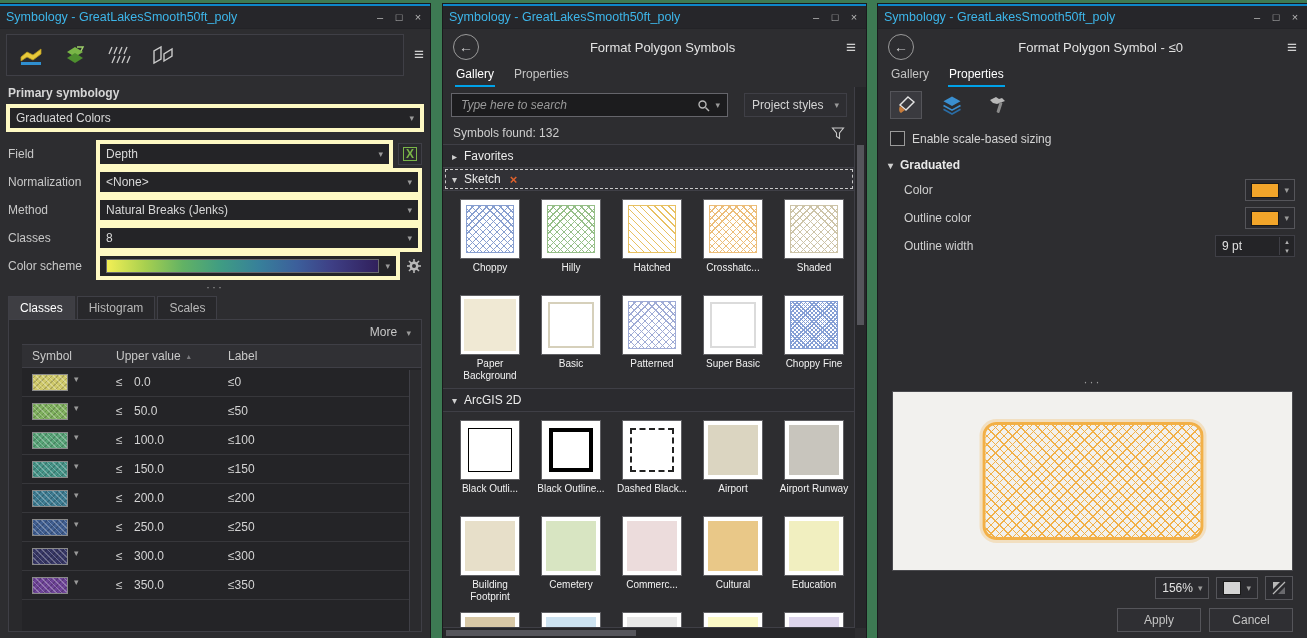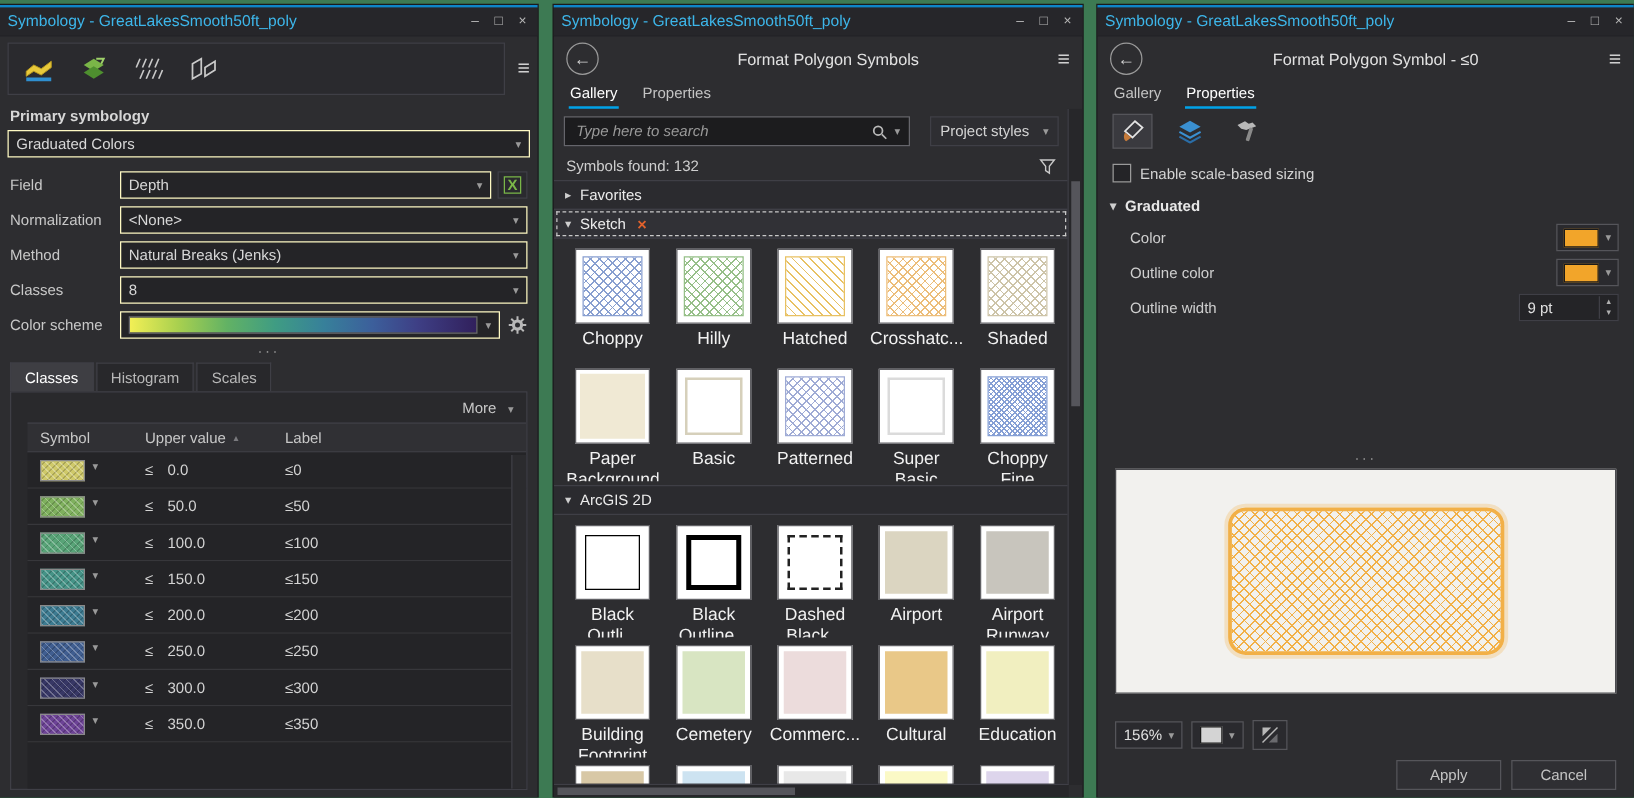--- a/index.html
+++ b/index.html
@@ -21,21 +21,21 @@
   .tabs{display:flex;gap:18px;padding:0 12px;flex:none;}
   .tab{padding:2px 1px 4px;color:#c4c4c4;}
   .tab.active{color:#fff;border-bottom:2px solid #00a2e8;}
 
   
   .toolbar-wrap{display:flex;align-items:center;margin:5px 6px 2px;flex:none;}
   .toolbar-box{flex:1;border:1px solid #3f3f46;height:40px;display:flex;align-items:center;gap:20px;padding:0 12px;background:#2a2a2e;}
   .tool-icon{display:flex;align-items:center;}
   .toolbar-menu{margin-left:10px;color:#d0d0d0;font-size:17px;}
   .sec-label{padding:8px 8px 4px;color:#d6d6d6;font-weight:bold;flex:none;}
-  .dropdown{background:#242427;border:1px solid #fef9c3;height:20px;display:flex;align-items:center;padding:0 6px;color:#d8d8d8;min-width:0;}
+  .dropdown{background:#242427;border:4px solid #fef9c3;height:20px;display:flex;align-items:center;padding:0 6px;color:#d8d8d8;min-width:0;}
   .dropdown .dval{flex:1;white-space:nowrap;overflow:hidden;}
   .caret{color:#9a9a9a;font-size:9px;margin-left:6px;}
   .full-dd{margin:0 6px;flex:none;}
   .form-row{display:flex;align-items:center;padding:3px 8px 3px 8px;flex:none;height:22px;}
   .flabel{width:88px;color:#c8c8c8;flex:none;}
   .form-row .dropdown{flex:1;}
   .expr-btn{width:22px;height:20px;border:1px solid #3f3f46;background:#2a2a2e;margin-left:5px;display:flex;align-items:center;justify-content:center;flex:none;}
   .exprx{color:#7ab648;font-weight:bold;font-size:12px;border:1px solid #7ab648;padding:0 2px;line-height:12px;}
   .ramp-bar{flex:1;height:12px;border:1px solid #6a6a6e;}
   .gear-btn{margin-left:6px;display:flex;align-items:center;}
@@ -78,21 +78,21 @@
   .sw::after{content:"";position:absolute;}
   .sw.sketch::after{inset:5px;opacity:.65;border:1px solid var(--c);background:repeating-linear-gradient(45deg,var(--c) 0 1px,transparent 1px 5px),repeating-linear-gradient(-45deg,var(--c) 0 1px,transparent 1px 5px);}
   .sw.sketch-fine::after{inset:5px;opacity:.75;border:1px solid var(--c);background:repeating-linear-gradient(45deg,var(--c) 0 1px,transparent 1px 3px),repeating-linear-gradient(-45deg,var(--c) 0 1px,transparent 1px 3px);}
   .sw.hatch::after{inset:5px;opacity:.8;border:1px solid var(--c);background:repeating-linear-gradient(45deg,var(--c) 0 1px,transparent 1px 5px);}
   .sw.paper::after{inset:3px;background:var(--c);}
   .sw.outline-sketch::after{inset:6px;border:2px solid var(--c);opacity:.7;}
   .sw.fill::after{inset:4px;background:var(--c);}
   .sw.outline-thin::after{inset:7px;border:1px solid var(--c);}
   .sw.outline-thick::after{inset:7px;border:4px solid var(--c);}
   .sw.outline-dashed::after{inset:7px;border:2px dashed var(--c);}
-  .cl{margin-top:3px;font-size:14px;color:#f2f2f2;text-align:center;line-height:1.18;height:27px;width:74px;overflow:hidden;}
+  .cl{margin-top:3px;font-size:10px;color:#f2f2f2;text-align:center;line-height:1.18;height:27px;width:74px;overflow:hidden;}
   .vscroll{position:absolute;top:0;right:0;bottom:10px;width:11px;background:#27272a;border-left:1px solid #3f3f46;}
   .vscroll .thumb{position:absolute;top:58px;height:180px;left:2px;right:2px;background:#55555b;}
   .hscroll{position:absolute;left:0;right:11px;bottom:0;height:10px;background:#27272a;border-top:1px solid #3f3f46;}
   .hscroll .thumb{position:absolute;left:3px;width:190px;top:2px;bottom:2px;background:#55555b;}
 
   
   .icon-row{display:flex;gap:14px;padding:4px 12px 6px;align-items:center;flex:none;}
   .mode-btn{width:30px;height:26px;display:flex;align-items:center;justify-content:center;border:1px solid transparent;}
   .mode-btn.active{background:#3a3a3f;border:1px solid #55555a;}
   .check-row{display:flex;align-items:center;gap:7px;padding:6px 12px;flex:none;color:#d4d4d4;}
@@ -102,21 +102,21 @@
   .prop-row .plabel{flex:1;}
   .color-btn{display:flex;align-items:center;border:1px solid #55555a;background:#2a2a2e;height:20px;padding:0 5px;gap:5px;}
   .color-chip{width:26px;height:13px;border:1px solid #1a1a1a;background:var(--c);}
   .spin{display:flex;align-items:center;border:1px solid #3f3f46;background:#242427;height:20px;width:78px;}
   .spin .sval{flex:1;padding-left:6px;color:#e0e0e0;}
   .spin .arrows{display:flex;flex-direction:column;border-left:1px solid #3f3f46;width:14px;}
   .spin .arrows span{font-size:7px;color:#b0b0b0;text-align:center;line-height:9px;}
   .spacer{flex:1;}
   .preview{background:#f2f1ee;margin:0 14px;height:178px;position:relative;flex:none;border:1px solid #4a4a4e;}
   .sketch-rect{position:absolute;left:50%;top:50%;width:215px;height:112px;transform:translate(-50%,-50%);border:3px solid var(--c);border-radius:14px;opacity:.85;background:repeating-linear-gradient(45deg,var(--c) 0 1px,transparent 1px 6px),repeating-linear-gradient(-45deg,var(--c) 0 1px,transparent 1px 6px);box-shadow:0 0 0 3px rgba(242,165,42,.28);}
-  .zoom-row{display:flex;align-items:center;gap:7px;margin:21px 14px 0;height:24px;flex:none;}
+  .zoom-row{display:flex;align-items:center;gap:7px;margin:5px 14px 0;height:24px;flex:none;justify-content:flex-end;}
   .zoom-dd{border:1px solid #55555a;background:#2a2a2e;height:20px;display:flex;align-items:center;padding:0 6px;gap:5px;color:#e0e0e0;}
   .bgcolor-chip{width:16px;height:12px;background:#d4d4d4;border:1px solid #1a1a1a;}
   .tgl-btn{width:26px;height:22px;border:1px solid #55555a;background:#2a2a2e;display:flex;align-items:center;justify-content:center;}
   .btn-row{display:flex;justify-content:flex-end;gap:8px;margin:8px 14px 6px;flex:none;}
   .btn{min-width:62px;height:22px;border:1px solid #55555a;background:#2f2f33;color:#c4c4c4;display:flex;align-items:center;justify-content:center;padding:0 10px;}
 </style>
 </head>
 <body>
 
 <div class="panel" id="panel-left">

